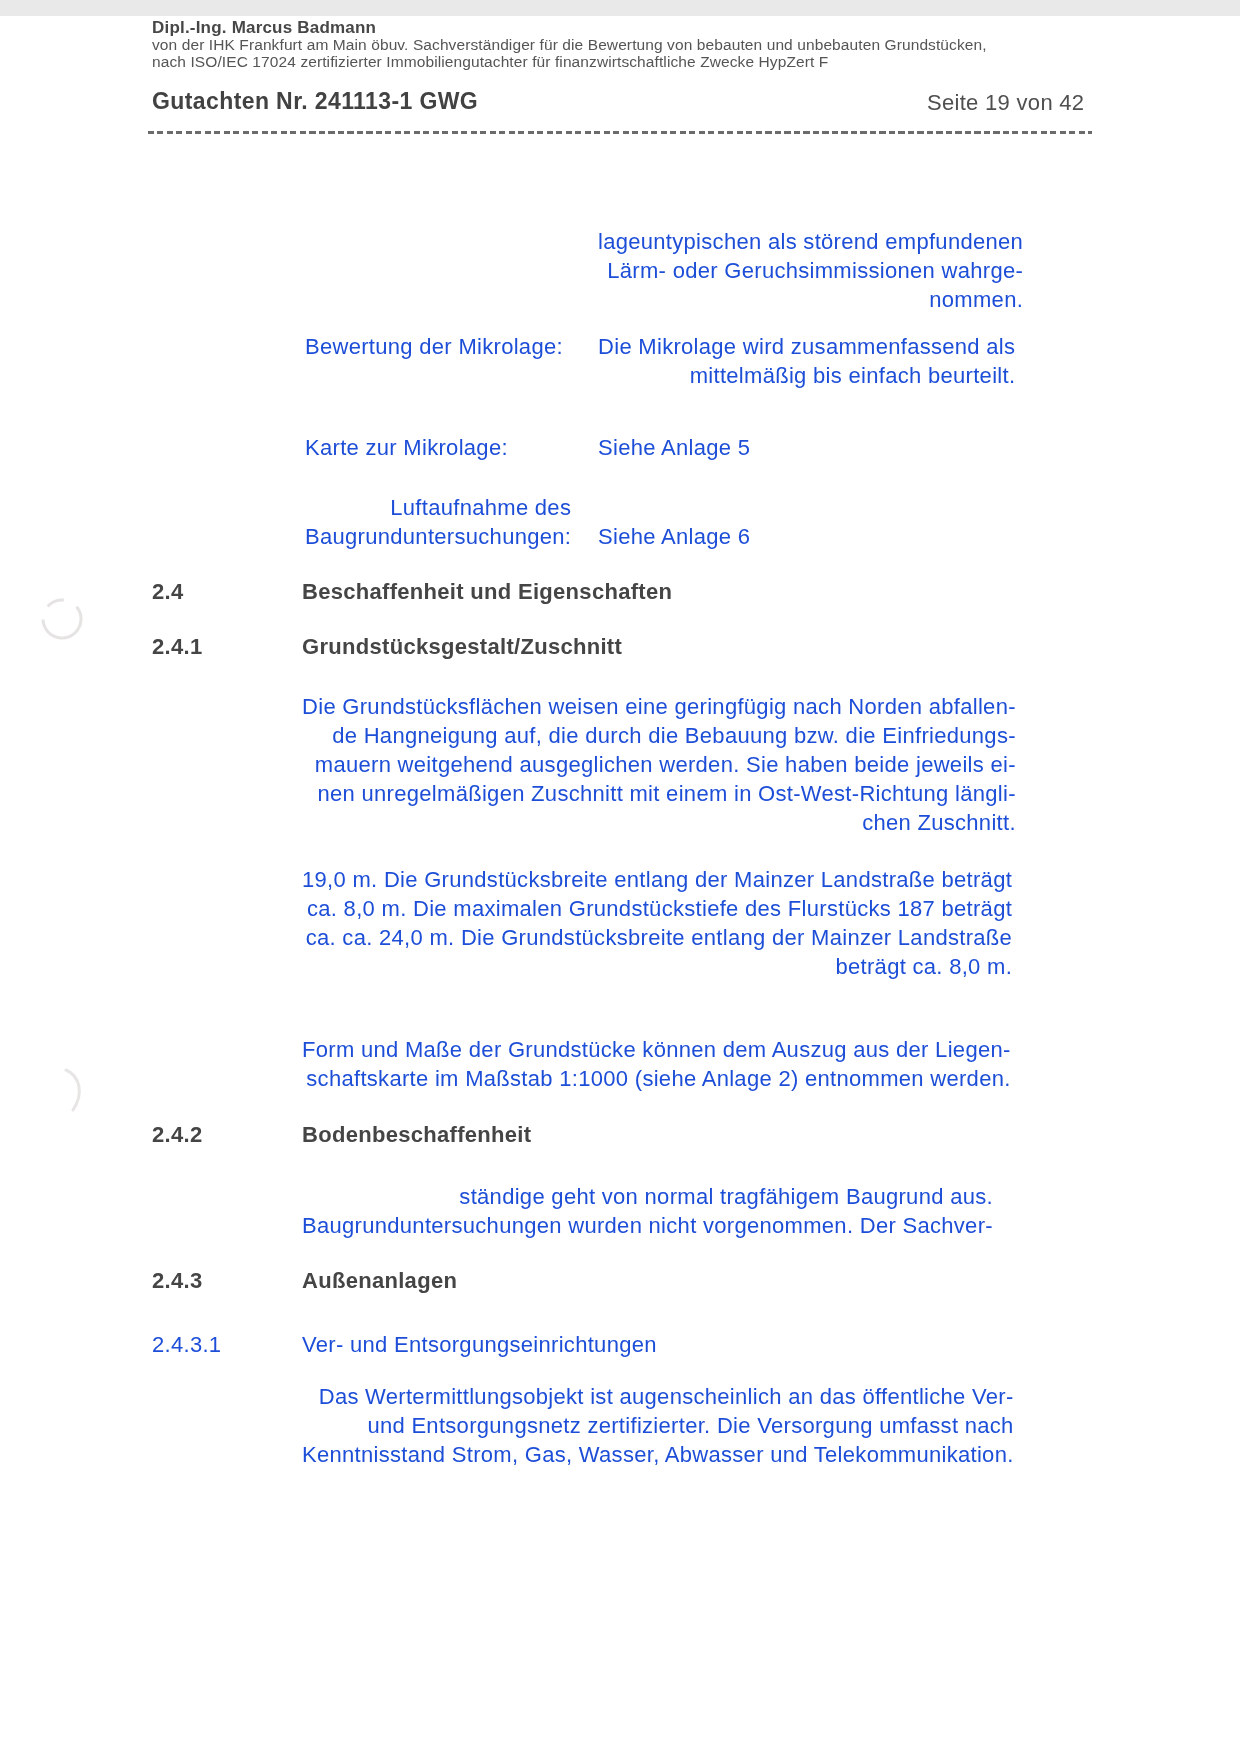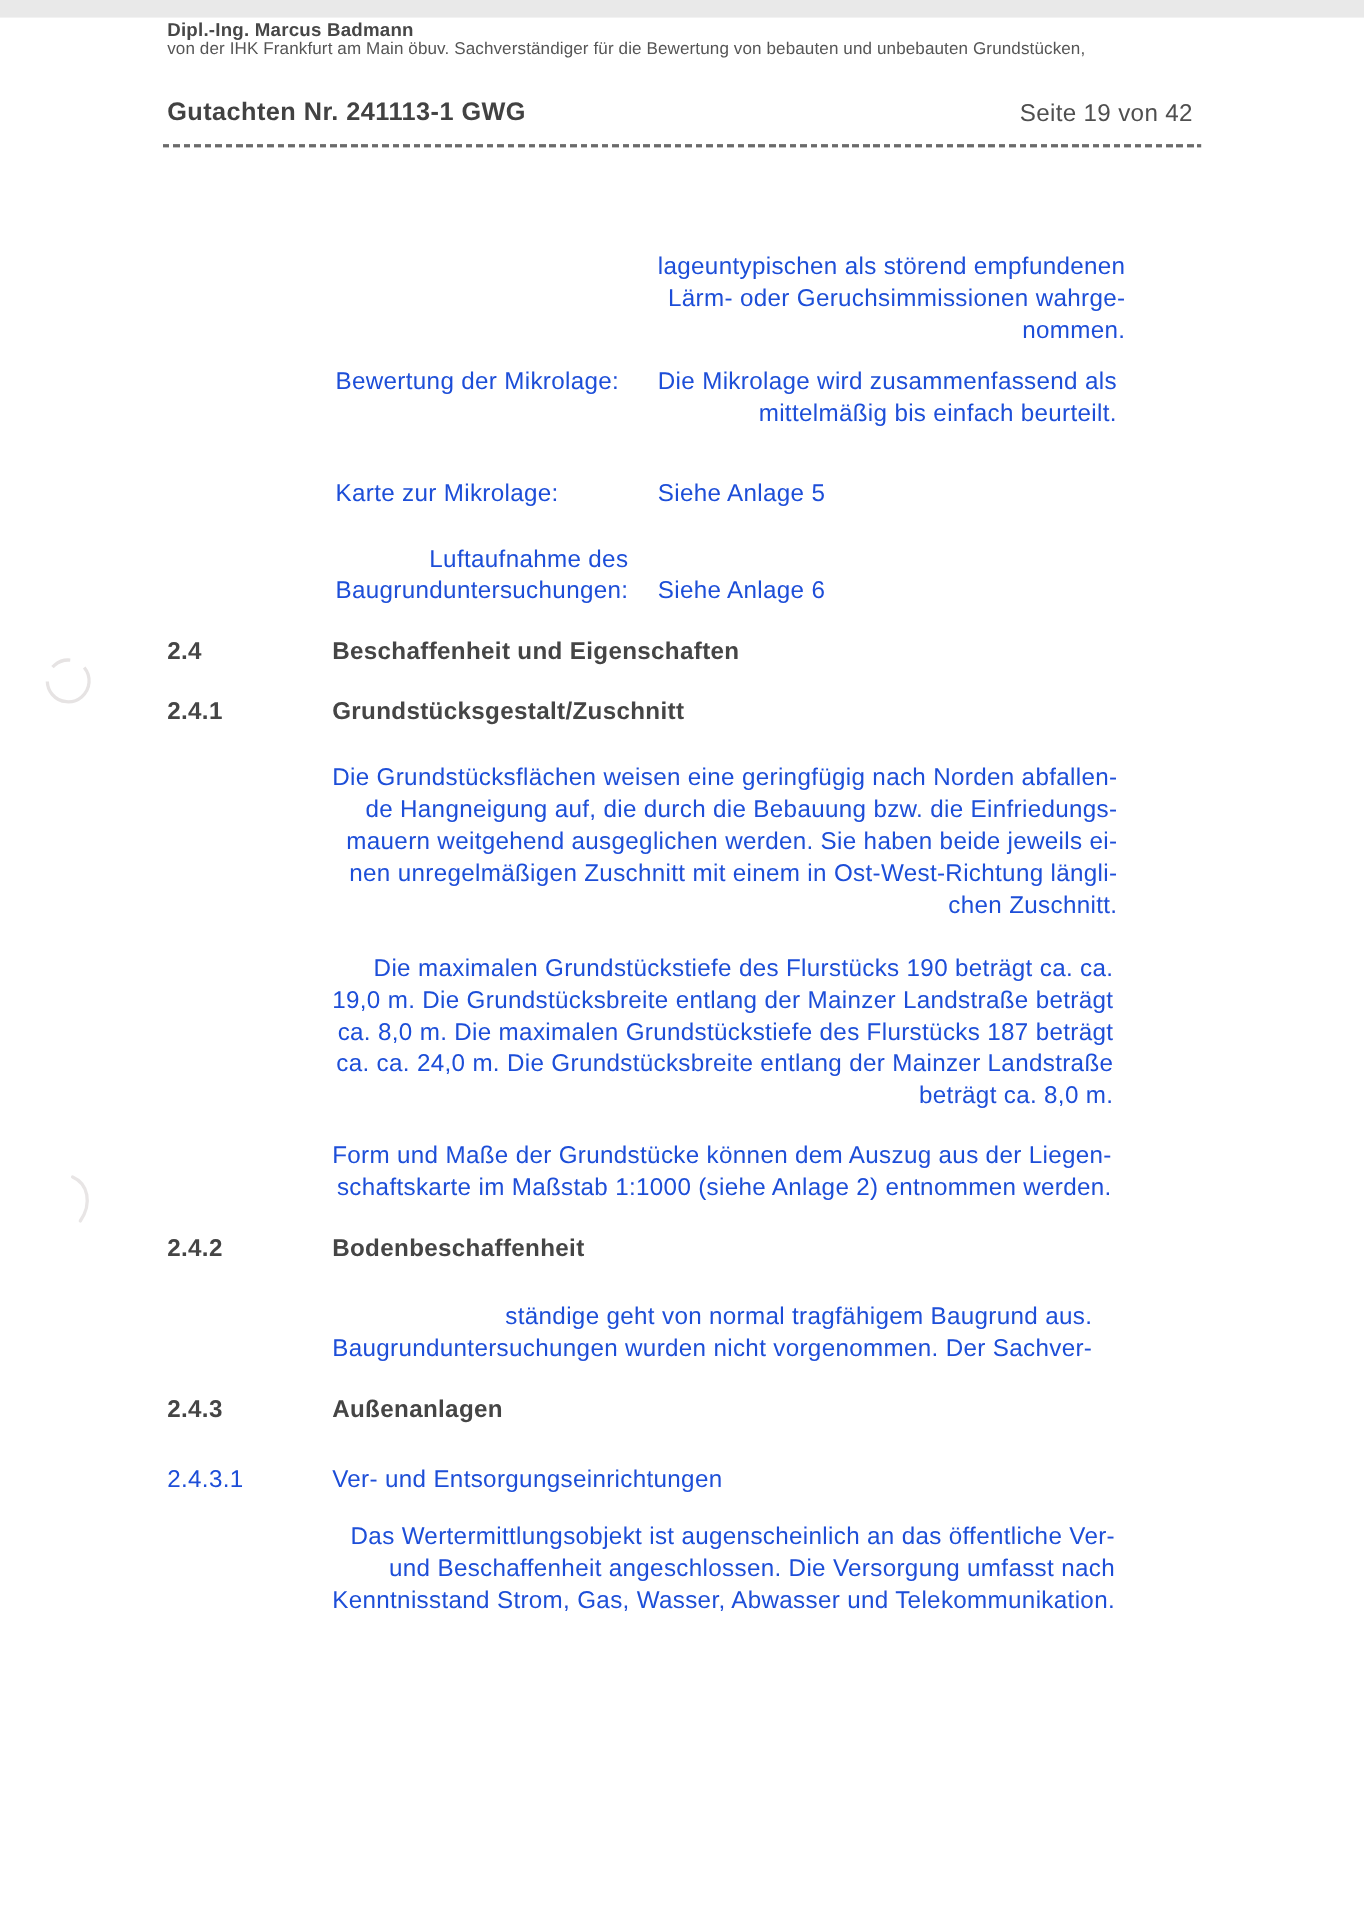--- a/index.html
+++ b/index.html
@@ -51,20 +51,21 @@
   .para-util{top:1366px;}
   .artifact-svg{left:0;top:0;pointer-events:none;}
 </style>
 </head>
 <body>
 
 <div class="page">
 
   <div class="abs author-name nowrap">Dipl.-Ing. Marcus Badmann</div>
   <div class="abs author-sub sub1 nowrap">von der IHK Frankfurt am Main öbuv. Sachverständiger für die Bewertung von bebauten und unbebauten Grundstücken,</div>
+  <div class="abs author-sub sub2 nowrap">nach ISO/IEC 17024 zertifizierter Immobiliengutachter für finanzwirtschaftliche Zwecke HypZert F</div>
 
   <div class="abs report-title nowrap">Gutachten Nr. 241113-1 GWG</div>
   <div class="abs page-indicator nowrap">Seite 19 von 42</div>
 
   <div class="abs separator"></div>
 
   <div class="abs body-text value-col hanging-para nowrap">
       <div>lageuntypischen als störend empfundenen</div>
       <div>Lärm- oder Geruchsimmissionen wahrge-</div>
       <div>nommen.</div>
@@ -92,21 +93,20 @@
   <div class="abs body-text heading text-col sec-2-4-1 nowrap">Grundstücksgestalt/Zuschnitt</div>
 
   <div class="abs body-text text-col para-shape nowrap">
       <div>Die Grundstücksflächen weisen eine geringfügig nach Norden abfallen-</div>
       <div>de Hangneigung auf, die durch die Bebauung bzw. die Einfriedungs-</div>
       <div>mauern weitgehend ausgeglichen werden. Sie haben beide jeweils ei-</div>
       <div>nen unregelmäßigen Zuschnitt mit einem in Ost-West-Richtung längli-</div>
       <div>chen Zuschnitt.</div>
     </div>
   <div class="abs body-text text-col para-dims nowrap">
-      <div>Die maximalen Grundstückstiefe des Flurstücks 190 beträgt ca. ca.</div>
       <div>19,0 m. Die Grundstücksbreite entlang der Mainzer Landstraße beträgt</div>
       <div>ca. 8,0 m. Die maximalen Grundstückstiefe des Flurstücks 187 beträgt</div>
       <div>ca. ca. 24,0 m. Die Grundstücksbreite entlang der Mainzer Landstraße</div>
       <div>beträgt ca. 8,0 m.</div>
     </div>
   <div class="abs body-text text-col para-form nowrap">
       <div>Form und Maße der Grundstücke können dem Auszug aus der Liegen-</div>
       <div>schaftskarte im Maßstab 1:1000 (siehe Anlage 2) entnommen werden.</div>
     </div>
 
@@ -119,21 +119,21 @@
     </div>
 
   <div class="abs body-text heading num-col sec-2-4-3 nowrap">2.4.3</div>
   <div class="abs body-text heading text-col sec-2-4-3 nowrap">Außenanlagen</div>
 
   <div class="abs body-text num-col sec-2-4-3-1 nowrap">2.4.3.1</div>
   <div class="abs body-text text-col sec-2-4-3-1 nowrap">Ver- und Entsorgungseinrichtungen</div>
 
   <div class="abs body-text text-col para-util nowrap">
       <div>Das Wertermittlungsobjekt ist augenscheinlich an das öffentliche Ver-</div>
-      <div>und Beschaffenheit angeschlossen. Die Versorgung umfasst nach</div>
+      <div>und Entsorgungsnetz zertifizierter. Die Versorgung umfasst nach</div>
       <div>Kenntnisstand Strom, Gas, Wasser, Abwasser und Telekommunikation.</div>
     </div>
 
   <svg class="abs artifact-svg" width="1240" height="1753" viewBox="0 0 1240 1753">
     <circle cx="62" cy="603" r="19" fill="none" stroke="#e6e3e3" stroke-width="3" stroke-dasharray="72 14 18 15" transform="rotate(-40 62 603)"></circle>
     <path d="M 66 1054 C 80 1060 84 1078 73 1094" fill="none" stroke="#e8e5e5" stroke-width="3" stroke-linecap="round"></path>
   </svg>
 
 </div>
 

